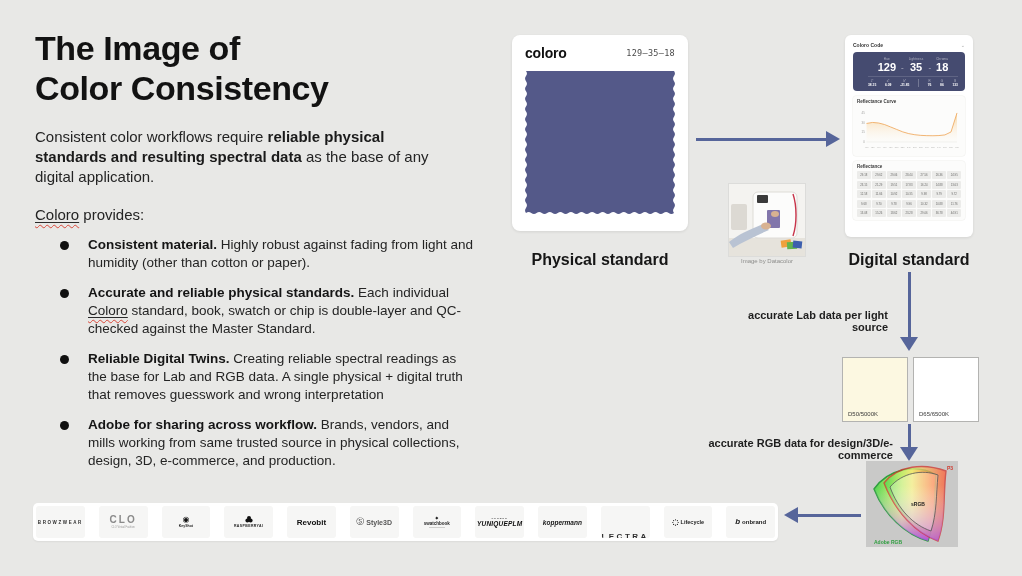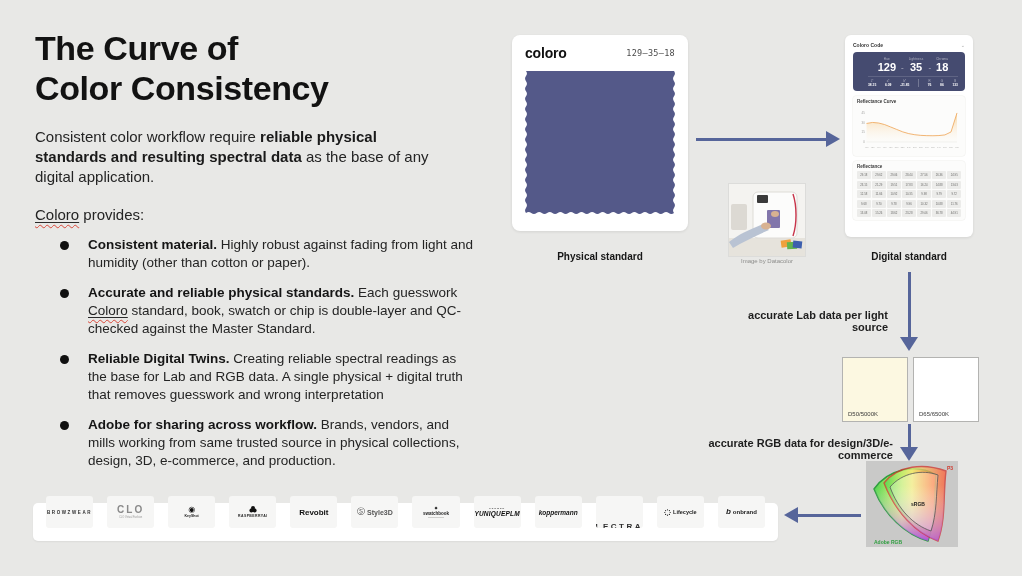--- a/index.html
+++ b/index.html
@@ -21,21 +21,21 @@
   .bullets li::before{content:"";position:absolute;left:25px;top:5px;width:9px;height:9px;border-radius:50%;background:#101010;}
   .bullets b{font-weight:700;color:#151515;margin-top:36px;}
 
   
   .pcard{position:absolute;left:512px;top:35px;width:176px;height:196px;background:#fff;border-radius:8px;
          box-shadow:0 1px 3px rgba(0,0,0,.09);}
   .pcard-head{display:flex;justify-content:space-between;align-items:center;padding:10px 13px 0 13px;}
   .pcard-brand{font-weight:800;font-size:14px;letter-spacing:-0.2px;color:#101010;}
   .pcard-code{font-family:"DejaVu Sans Mono",monospace;font-size:8.5px;color:#4a4a4a;letter-spacing:.3px;}
   .pcard svg{position:absolute;left:12px;top:34px;}
-  .std-label{position:absolute;width:176px;text-align:center;font-size:10px;font-weight:600;color:#161616;}
+  .std-label{position:absolute;width:176px;text-align:center;font-size:16px;font-weight:600;color:#161616;}
   #physical-label{left:512px;top:251px;}
   #digital-label{left:845px;top:251px;width:128px;}
 
   
   .hline,.vline{position:absolute;background:#56659a;}
   .hline{height:2.5px;} .vline{width:2.5px;}
   .head-right{position:absolute;width:0;height:0;border-top:8.5px solid transparent;border-bottom:8.5px solid transparent;border-left:14px solid #56659a;}
   .head-left{position:absolute;width:0;height:0;border-top:8.5px solid transparent;border-bottom:8.5px solid transparent;border-right:14px solid #56659a;}
   .head-down{position:absolute;width:0;height:0;border-left:9px solid transparent;border-right:9px solid transparent;border-top:14px solid #56659a;}
 
@@ -72,21 +72,21 @@
   #lab-label{left:728px;top:309px;width:160px;text-align:right;}
   #rgb-label{left:686px;top:437px;width:207px;text-align:right;}
   .lswatch{position:absolute;width:66px;height:65px;box-sizing:border-box;border:1px solid #b3b3b1;}
   .lswatch .lbl{position:absolute;left:5px;bottom:4px;font-size:6px;color:#3a3a3a;}
 
   
   .gamut{position:absolute;left:866px;top:461px;width:92px;height:86px;background:#c9c9c8;}
 
   
   .logostrip{position:absolute;left:33px;top:503px;width:745px;height:38px;background:#fff;border-radius:5px;
-             box-shadow:0 1px 2px rgba(0,0,0,.06);display:flex;align-items:flex-end;gap:14px;padding:13px;box-sizing:border-box;}
+             box-shadow:0 1px 2px rgba(0,0,0,.06);display:flex;align-items:flex-start;gap:14px;padding:3px;box-sizing:border-box;}
   .tile{flex:1;height:32px;background:#f6f6f5;border-radius:3px;display:flex;flex-direction:column;
         align-items:center;justify-content:center;color:#222;overflow:hidden;}
   .tile .row{display:flex;align-items:center;gap:2px;}
   .bw{font-size:4.5px;letter-spacing:1.6px;font-weight:600;color:#2d2d2d;}
   .clo-main{font-size:10px;font-weight:700;letter-spacing:2px;color:#8a8a8a;line-height:1;}
   .clo-sub{font-size:2.6px;color:#9a9a9a;margin-top:1px;}
   .ks-icon{font-size:8px;line-height:1;color:#111;}
   .ks-label{font-size:3.5px;font-weight:700;margin-top:.5px;}
   .rasp-label{font-size:3.5px;font-weight:800;letter-spacing:.4px;margin-top:.5px;}
   .revobit{font-size:8px;font-weight:800;color:#111;}
@@ -102,38 +102,38 @@
   .lc-label{font-size:5.5px;font-weight:600;color:#222;}
   .ob-icon{font-size:8px;font-weight:800;font-style:italic;line-height:1;}
   .ob-label{font-size:6px;font-weight:700;}
 </style>
 </head>
 <body>
 
 <div class="slide">
 
   <div class="title">
-    <span>The Curve of</span><br>
+    <span>The Image of</span><br>
     <span>Color Consistency</span>
   </div>
 
   <div class="intro">
-    <span>Consistent color workflow require </span><b>reliable physical standards and resulting spectral data</b><span> as the base of any digital application.</span>
+    <span>Consistent color workflows require </span><b>reliable physical standards and resulting spectral data</b><span> as the base of any digital application.</span>
   </div>
 
   <div class="provides">
     <span class="coloro-wavy"><span class="coloro-solid">Coloro</span></span><span> provides:</span>
   </div>
 
   <ul class="bullets">
     <li>
       <b>Consistent material.</b><span> Highly robust against fading from light and humidity (other than cotton or paper).</span>
     </li>
     <li>
-      <b>Accurate and reliable physical standards.</b><span> Each guesswork </span><span class="coloro-wavy"><span class="coloro-solid">Coloro</span></span><span> standard, book, swatch or chip is double-layer and QC-checked against the Master Standard.</span>
+      <b>Accurate and reliable physical standards.</b><span> Each individual </span><span class="coloro-wavy"><span class="coloro-solid">Coloro</span></span><span> standard, book, swatch or chip is double-layer and QC-checked against the Master Standard.</span>
     </li>
     <li>
       <b>Reliable Digital Twins.</b><span>  Creating reliable spectral readings as the base for Lab and RGB data. A single physical + digital truth that removes guesswork and wrong interpretation</span>
     </li>
     <li>
       <b>Adobe for sharing across workflow.</b><span>  Brands, vendors, and mills working from same trusted source  in physical collections, design, 3D, e-commerce, and production.</span>
     </li>
   </ul>
 
   <div class="pcard">

